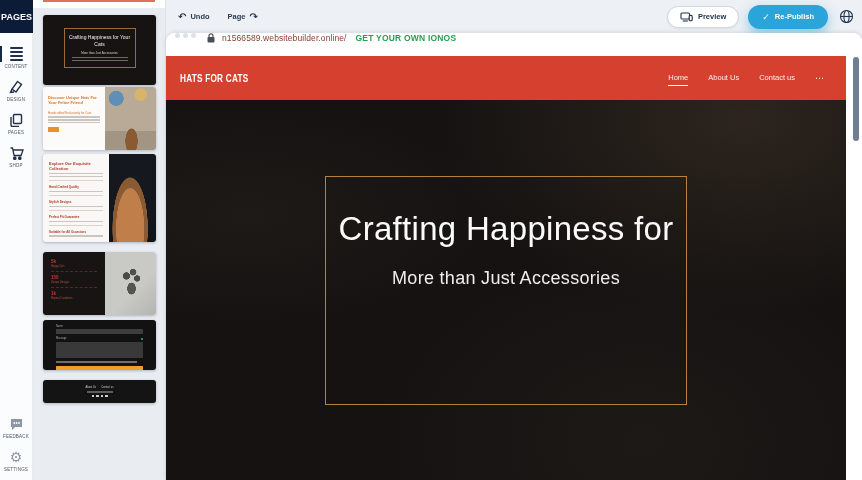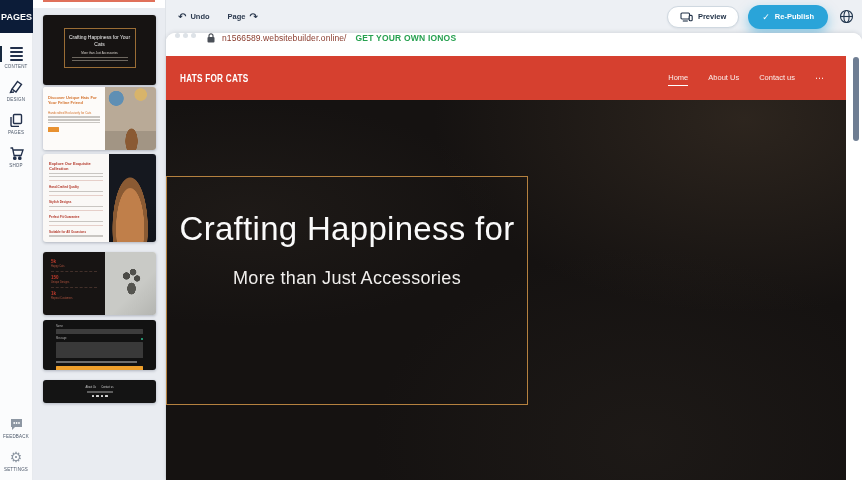--- a/index.html
+++ b/index.html
@@ -128,21 +128,21 @@
   .site-nav { margin-left:auto; display:flex; align-items:flex-start; gap:20px; }
   .nav-link { color:#fbeeec; font-size:7.5px; cursor:pointer; }
   .nav-link.current { border-bottom:1.5px solid #fff; padding-bottom:3px; margin-bottom:-4.5px; }
   .nav-more { color:#fbeeec; font-family:"DejaVu Sans",sans-serif; font-size:9px; cursor:pointer; }
 
   .hero { flex:1; background:
       radial-gradient(ellipse at 85% 5%, rgba(74,60,46,.45), transparent 38%),
       radial-gradient(ellipse at 12% 30%, rgba(58,50,42,.25), transparent 30%),
       radial-gradient(ellipse at 70% 90%, rgba(48,42,36,.3), transparent 40%),
       #151211;
-    display:flex; }
+    display:flex; justify-content:center; }
   .hero-box { width:362px; height:229px; margin-top:76px; border:1px solid #b5813f;
     text-align:center; padding-top:29px; }
   .hero-title { font-size:33px; line-height:45px; color:#fafafa; font-weight:400; letter-spacing:.3px; }
   .hero-sub { font-size:18px; color:#f0eeec; margin-top:17px; letter-spacing:.3px; }
   .hero-body { font-size:9.5px; line-height:1.42; color:#cfccc9; width:334px; margin:13px auto 0; }
 
   .scroll-thumb { position:absolute; right:3px; top:24px; width:6px; height:84px;
     background:#6f7e93; border-radius:3px; cursor:pointer; }
 </style>
 </head>

